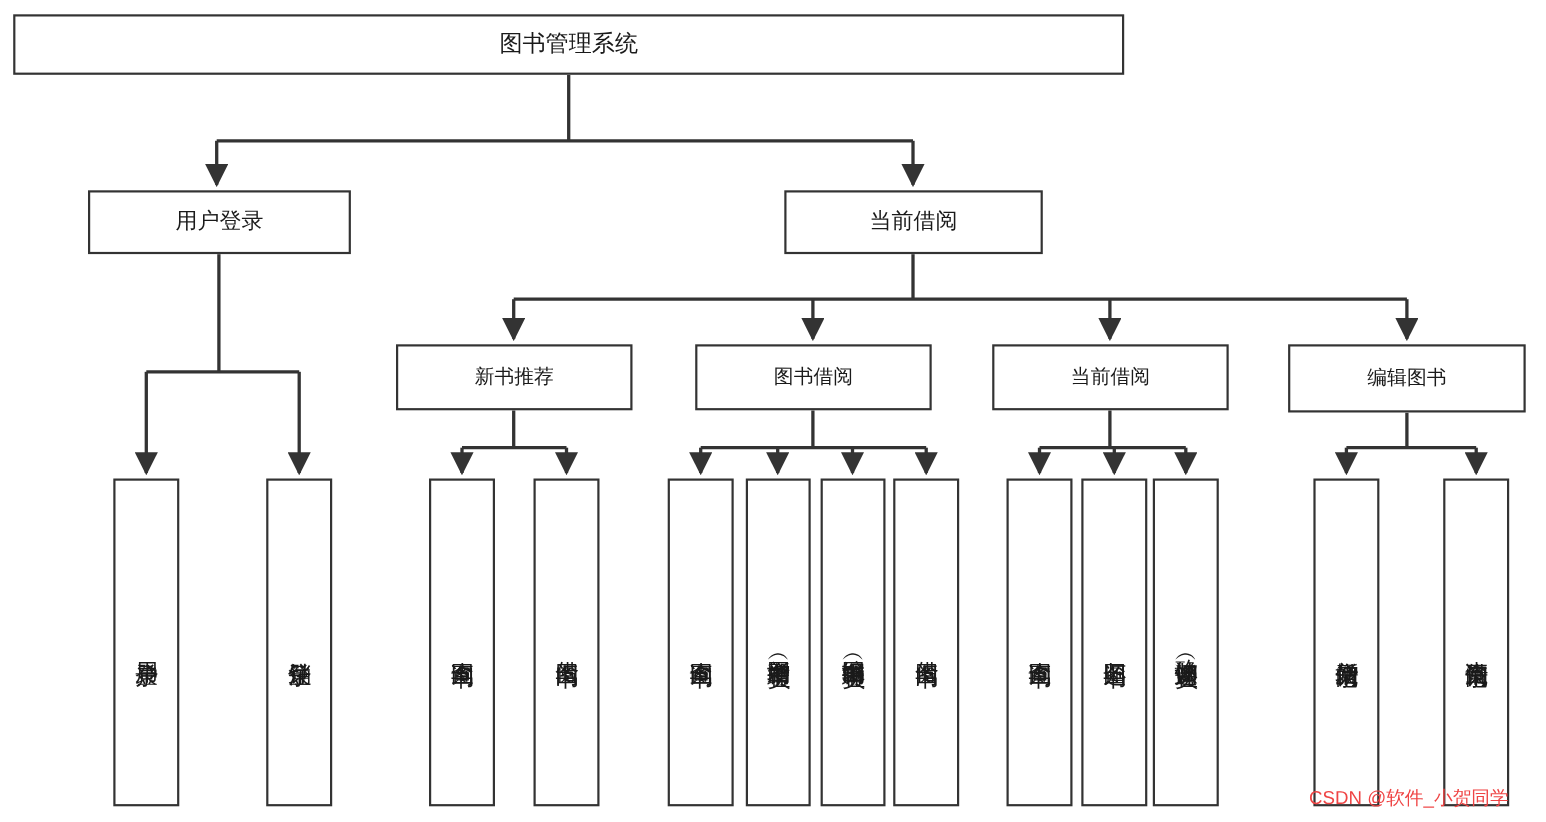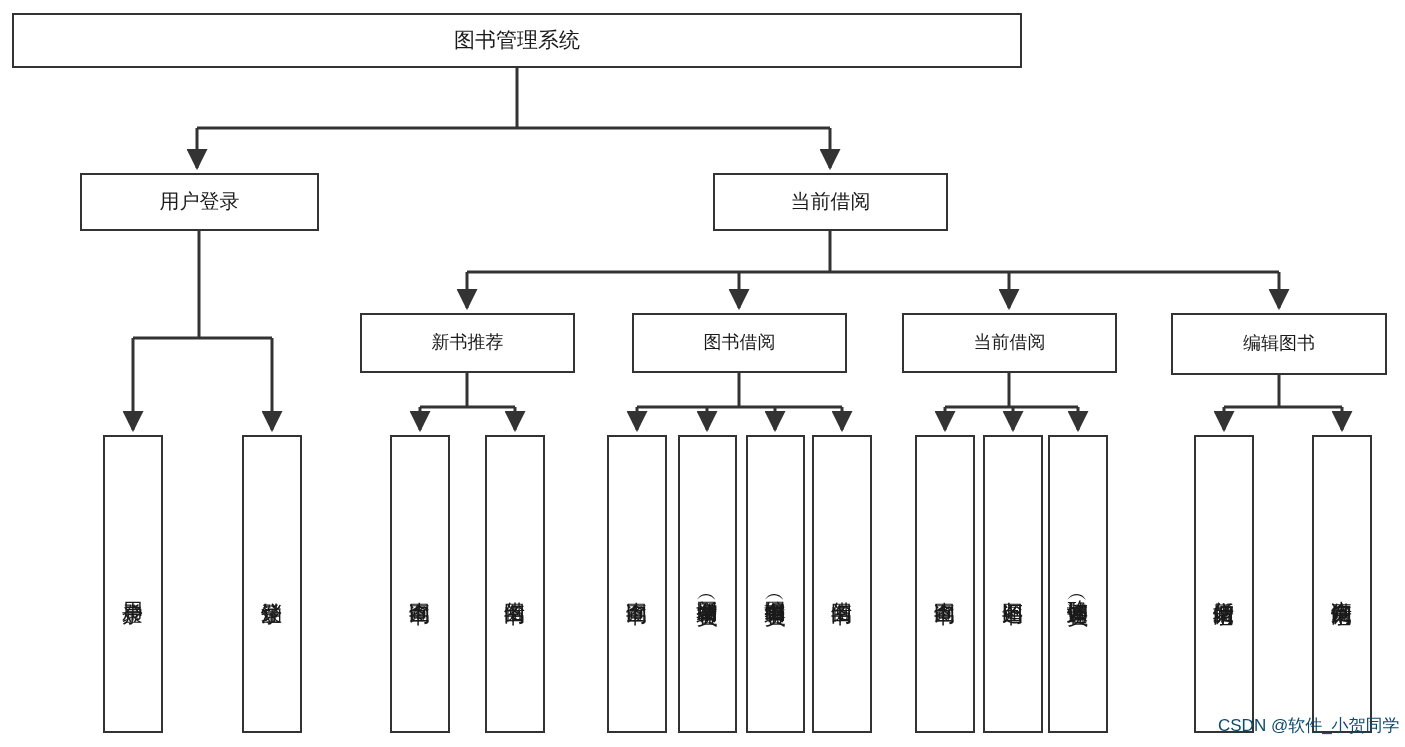--- a/index.html
+++ b/index.html
@@ -64,24 +64,23 @@
     justify-content: center;
   }
   .node.leaf.tall-text .lbl {
     align-items: flex-start;
   }
   #watermark {
     position: absolute;
     left: 1190px;
     top: 714px;
     font-size: 17px;
-    color: #0c4a6e;
+    color: #ef4444;
     white-space: nowrap;
     font-family: "Liberation Sans", "DejaVu Sans", sans-serif;
-    margin-left: 28px;
   }
 </style>
 </head>
 <body>
 
 <div id="canvas">
 
   <svg id="wires" viewBox="0 0 1405 747" xmlns="http://www.w3.org/2000/svg">
     <defs>
       <marker id="arw" viewBox="0 0 10 10" refX="9" refY="5" markerWidth="7" markerHeight="7" orient="auto-start-reverse">

